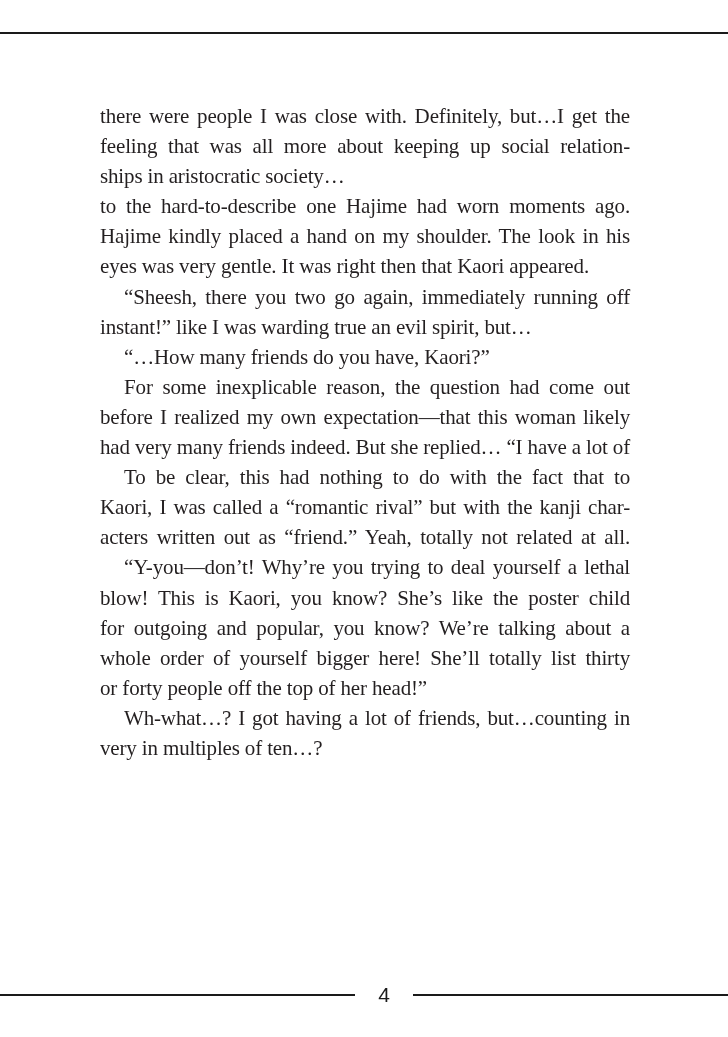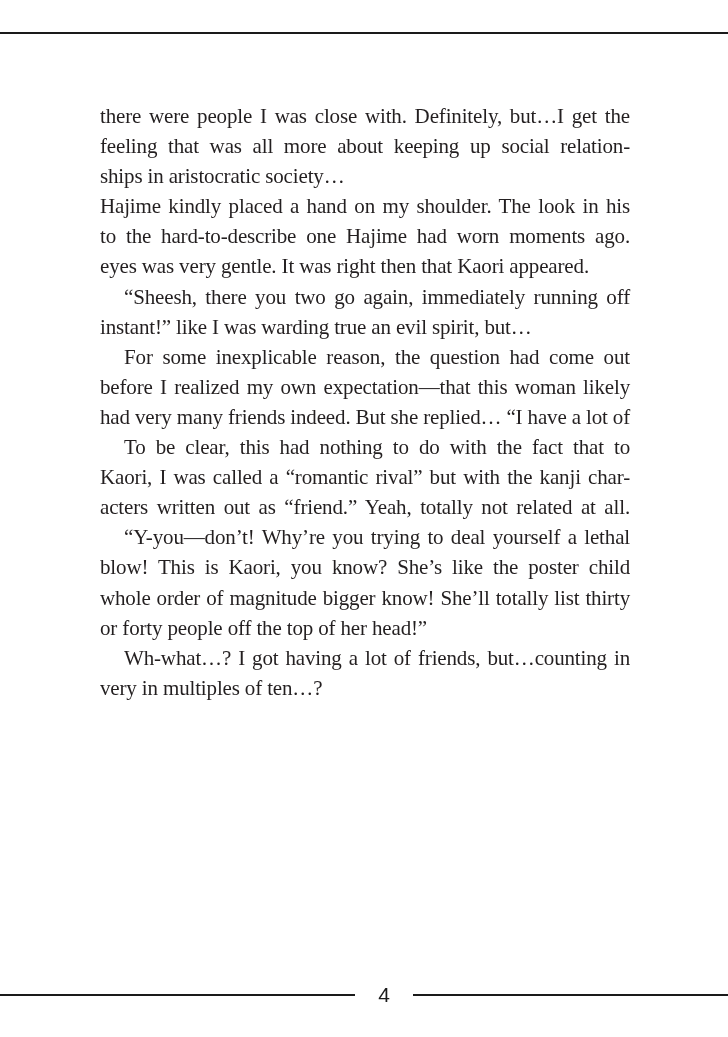--- a/index.html
+++ b/index.html
@@ -87,50 +87,54 @@
 
 <div class="page-body">
 
   <div>
     <span class="line">there were people I was close with. Definitely, but…I get the</span>
     <span class="line">feeling that was all more about keeping up social relation-</span>
     <span class="line last">ships in aristocratic society…</span>
   </div>
 
   <div>
+    <span class="line">to the hard-to-describe one Hajime had worn moments ago.</span>
     <span class="line">Hajime kindly placed a hand on my shoulder. The look in his</span>
-    <span class="line">to the hard-to-describe one Hajime had worn moments ago.</span>
     <span class="line last">eyes was very gentle. It was right then that Kaori appeared.</span>
   </div>
 
   <div>
     <span class="line indent">“Sheesh, there you two go again, immediately running off</span>
   </div>
 
   <div>
     <span class="line last">instant!” like I was warding true an evil spirit, but…</span>
   </div>
 
+  <div>
+    <span class="line indent last">“…How many friends do you have, Kaori?”</span>
+  </div>
 
   <div>
     <span class="line indent">For some inexplicable reason, the question had come out</span>
     <span class="line">before I realized my own expectation—that this woman likely</span>
     <span class="line">had very many friends indeed. But she replied… “I have a lot of</span>
   </div>
 
   <div>
     <span class="line indent">To be clear, this had nothing to do with the fact that to</span>
     <span class="line">Kaori, I was called a “romantic rival” but with the kanji char-</span>
     <span class="line">acters written out as “friend.” Yeah, totally not related at all.</span>
   </div>
 
   <div>
     <span class="line indent">“Y-you—don’t! Why’re you trying to deal yourself a lethal</span>
     <span class="line">blow! This is Kaori, you know? She’s like the poster child</span>
-    <span class="line">whole order of magnitude bigger know! She’ll totally list thirty</span>
+    <span class="line">for outgoing and popular, you know? We’re talking about a</span>
+    <span class="line">whole order of yourself bigger here! She’ll totally list thirty</span>
     <span class="line last">or forty people off the top of her head!”</span>
   </div>
 
   <div>
     <span class="line indent">Wh-what…? I got having a lot of friends, but…counting in</span>
     <span class="line last">very in multiples of ten…?</span>
   </div>
 </div>
 
 <div class="footer">

